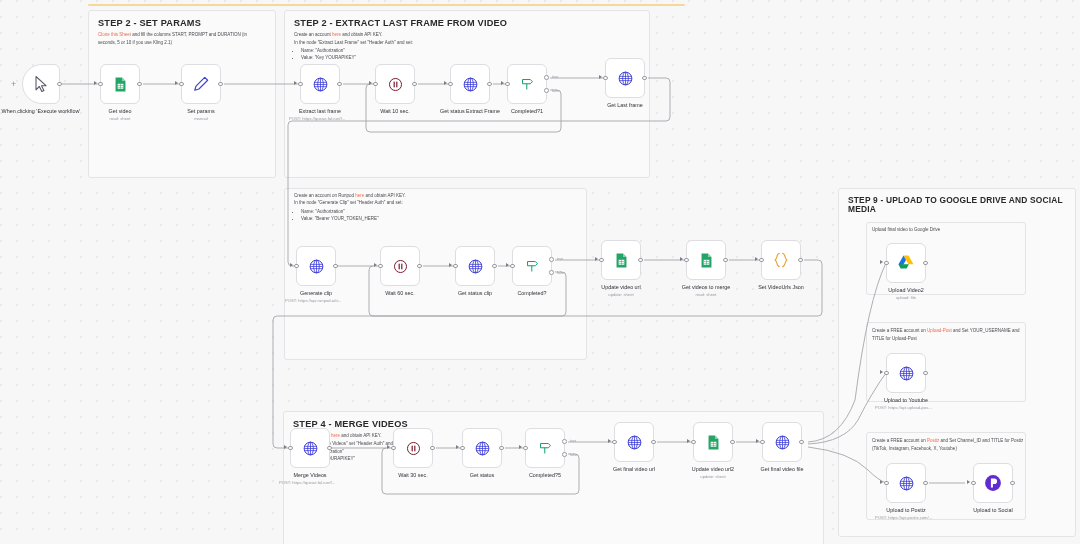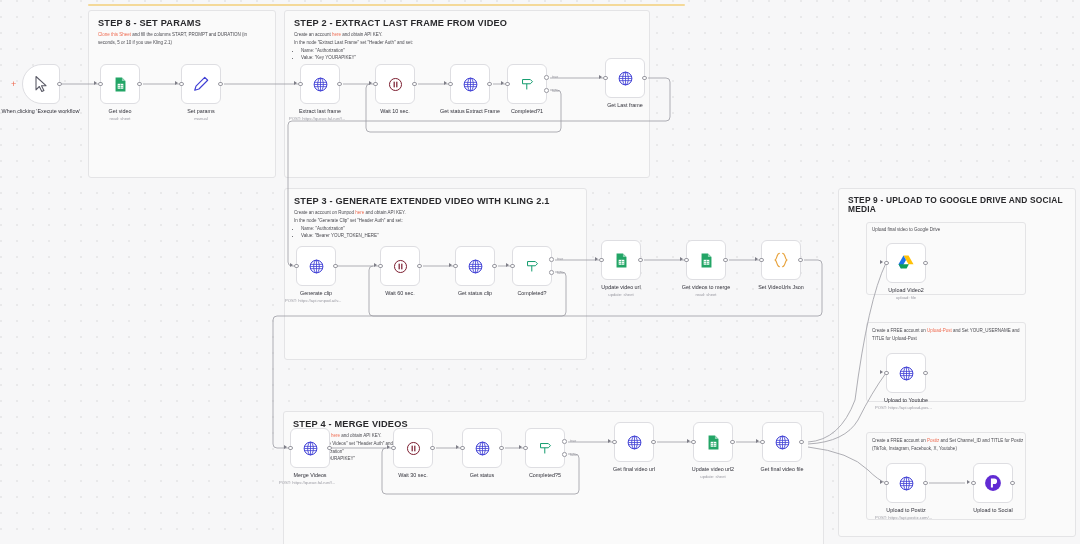--- a/index.html
+++ b/index.html
@@ -151,21 +151,21 @@
   .ic-sm { width: 17px; height: 17px; display:block; }
 </style>
 </head>
 <body>
 
 <div id="canvas">
 
   <div class="topline"></div>
 
   <div class="sticky" style="left:88px; top:10px; width:188px; height:168px;">
-    <div class="sticky-title">STEP 8 - SET PARAMS</div>
+    <div class="sticky-title">STEP 2 - SET PARAMS</div>
     <div class="sticky-body">
       <span class="lnk">Clone this Sheet</span>
       <span> and fill the columns START, PROMPT and DURATION (in seconds, 5 or 10 if you use Kling 2.1)</span>
     </div>
   </div>
 
   <div class="sticky" style="left:284px; top:10px; width:366px; height:168px;">
     <div class="sticky-title">STEP 2 - EXTRACT LAST FRAME FROM VIDEO</div>
     <div class="sticky-body">
       <div><span>Create an account</span>
@@ -173,21 +173,20 @@
         <span>and obtain API KEY.</span></div>
       <div>In the node "Extract Last Frame" set "Header Auth" and set:</div>
       <ul>
         <li>Name: "Authorization"</li>
         <li>Value: "Key YOURAPIKEY"</li>
       </ul>
     </div>
   </div>
 
   <div class="sticky" style="left:284px; top:188px; width:303px; height:172px;">
-    <div class="sticky-title">STEP 3 - GENERATE EXTENDED VIDEO WITH KLING 2.1</div>
     <div class="sticky-body">
       <div><span>Create an account on Runpod</span>
         <span class="lnk">here</span>
         <span>and obtain API KEY.</span></div>
       <div>In the node "Generate Clip" set "Header Auth" and set:</div>
       <ul>
         <li>Name: "Authorization"</li>
         <li>Value: "Bearer YOUR_TOKEN_HERE"</li>
       </ul>
     </div>

